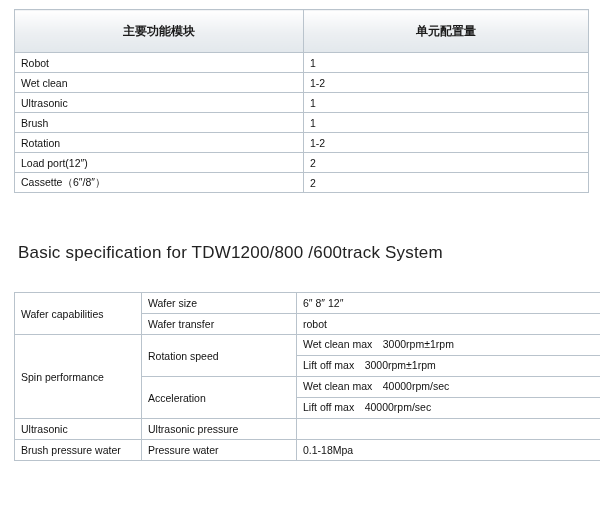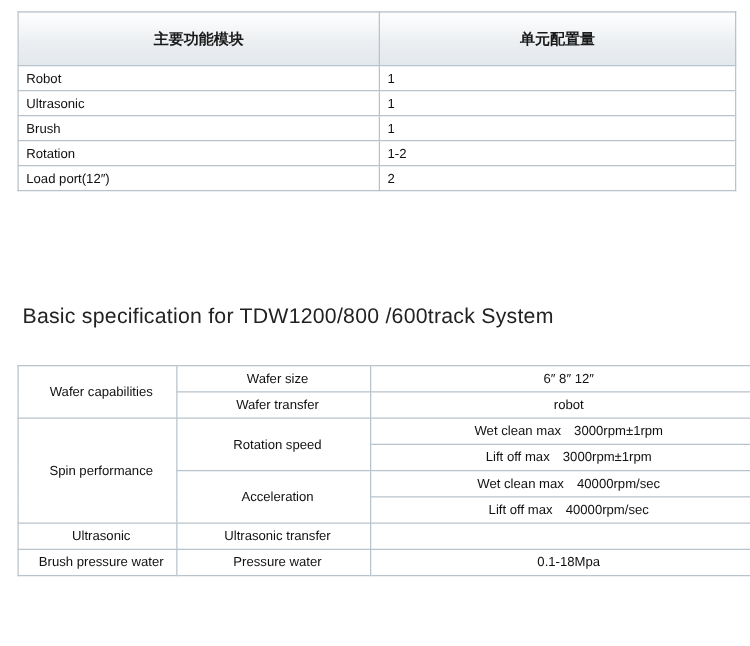--- a/index.html
+++ b/index.html
@@ -77,21 +77,21 @@
     table-layout: fixed;
     font-size: 10.5px;
   }
   .table2 td {
     border: 1px solid #b9c3cc;
     height: 20px;
     padding: 0 0 0 6px;
     vertical-align: middle;
     background: #ffffff;
     color: #111;
-    text-align: center;
+    text-align: left;
     font-size: 10.5px;
   }
   .t2-c1 { width: 120px; }
   .t2-c2 { width: 148px; }
   .t2-c3 { width: 304px; }
 </style>
 </head>
 <body>
 
 <div class="page">
@@ -102,33 +102,41 @@
         <th class="t1-col1">主要功能模块</th>
         <th class="t1-col2">单元配置量</th>
       </tr>
     </thead>
     <tbody>
       <tr>
         <td>Robot</td>
         <td>1</td>
       </tr>
       <tr>
+        <td>Wet clean</td>
+        <td>1-2</td>
+      </tr>
+      <tr>
         <td>Ultrasonic</td>
         <td>1</td>
       </tr>
       <tr>
         <td>Brush</td>
         <td>1</td>
       </tr>
       <tr>
         <td>Rotation</td>
         <td>1-2</td>
       </tr>
       <tr>
         <td>Load port(12″)</td>
+        <td>2</td>
+      </tr>
+      <tr>
+        <td>Cassette（6″/8″）</td>
         <td>2</td>
       </tr>
     </tbody>
   </table>
 
   <div class="heading">Basic specification for TDW1200/800 /600track System</div>
 
   <table class="table2">
     <tbody>
       <tr>
@@ -150,21 +158,21 @@
       </tr>
       <tr>
         <td rowspan="2">Acceleration</td>
         <td>Wet clean max　40000rpm/sec</td>
       </tr>
       <tr>
         <td>Lift off max　40000rpm/sec</td>
       </tr>
       <tr>
         <td>Ultrasonic</td>
-        <td>Ultrasonic transfer</td>
+        <td>Ultrasonic pressure</td>
         <td></td>
       </tr>
       <tr>
         <td>Brush pressure water</td>
         <td>Pressure water</td>
         <td>0.1-18Mpa</td>
       </tr>
     </tbody>
   </table>
 

